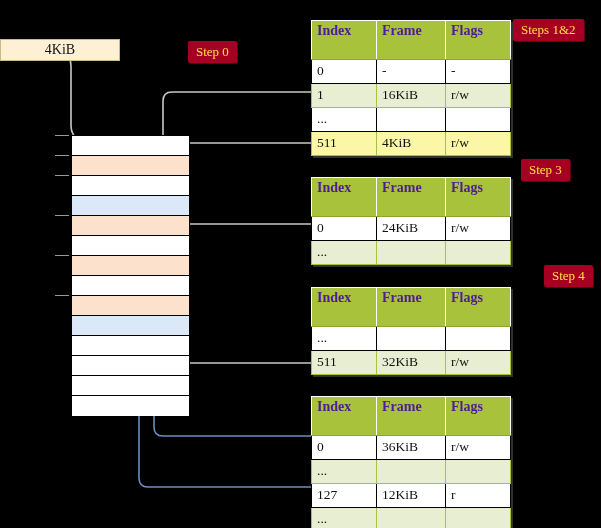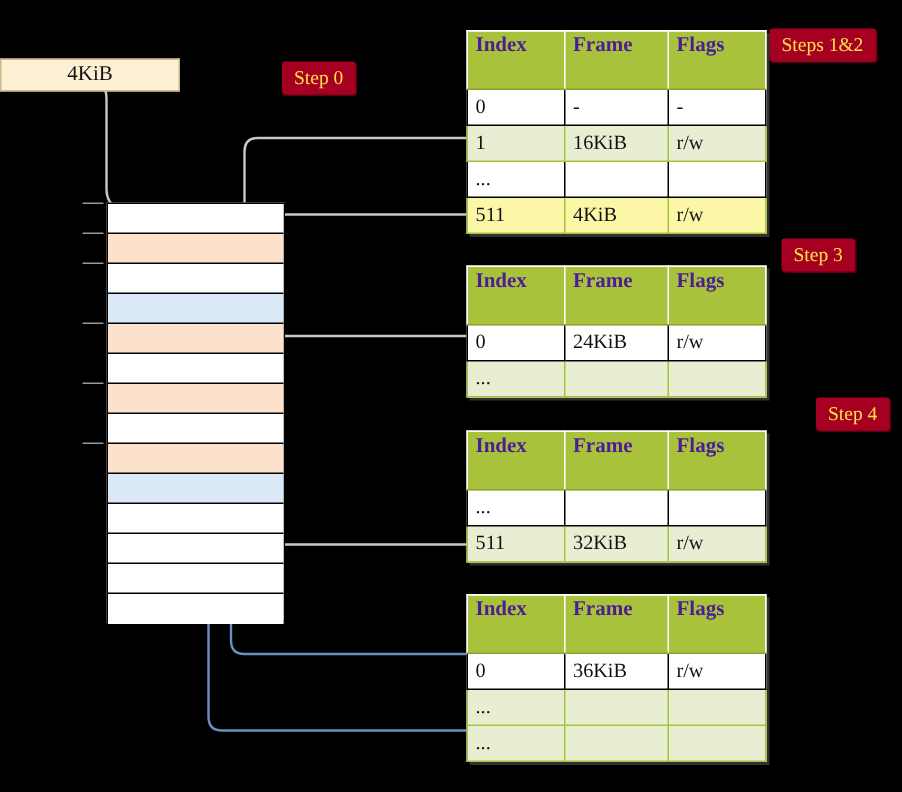--- a/index.html
+++ b/index.html
@@ -260,20 +260,25 @@
           <tr class="odd">
             <td class="col-index">0</td>
             <td class="col-frame">36KiB</td>
             <td class="col-flags">r/w</td>
           </tr>
           <tr class="even">
             <td class="col-index">...</td>
             <td class="col-frame"></td>
             <td class="col-flags"></td>
           </tr>
+          <tr class="odd">
+            <td class="col-index">127</td>
+            <td class="col-frame">12KiB</td>
+            <td class="col-flags">r</td>
+          </tr>
           <tr class="even">
             <td class="col-index">...</td>
             <td class="col-frame"></td>
             <td class="col-flags"></td>
           </tr>
         </tbody>
       </table>
     </div>
 
 <div class="tick" style="left: 55px; top: 135px; position: absolute;"></div>

